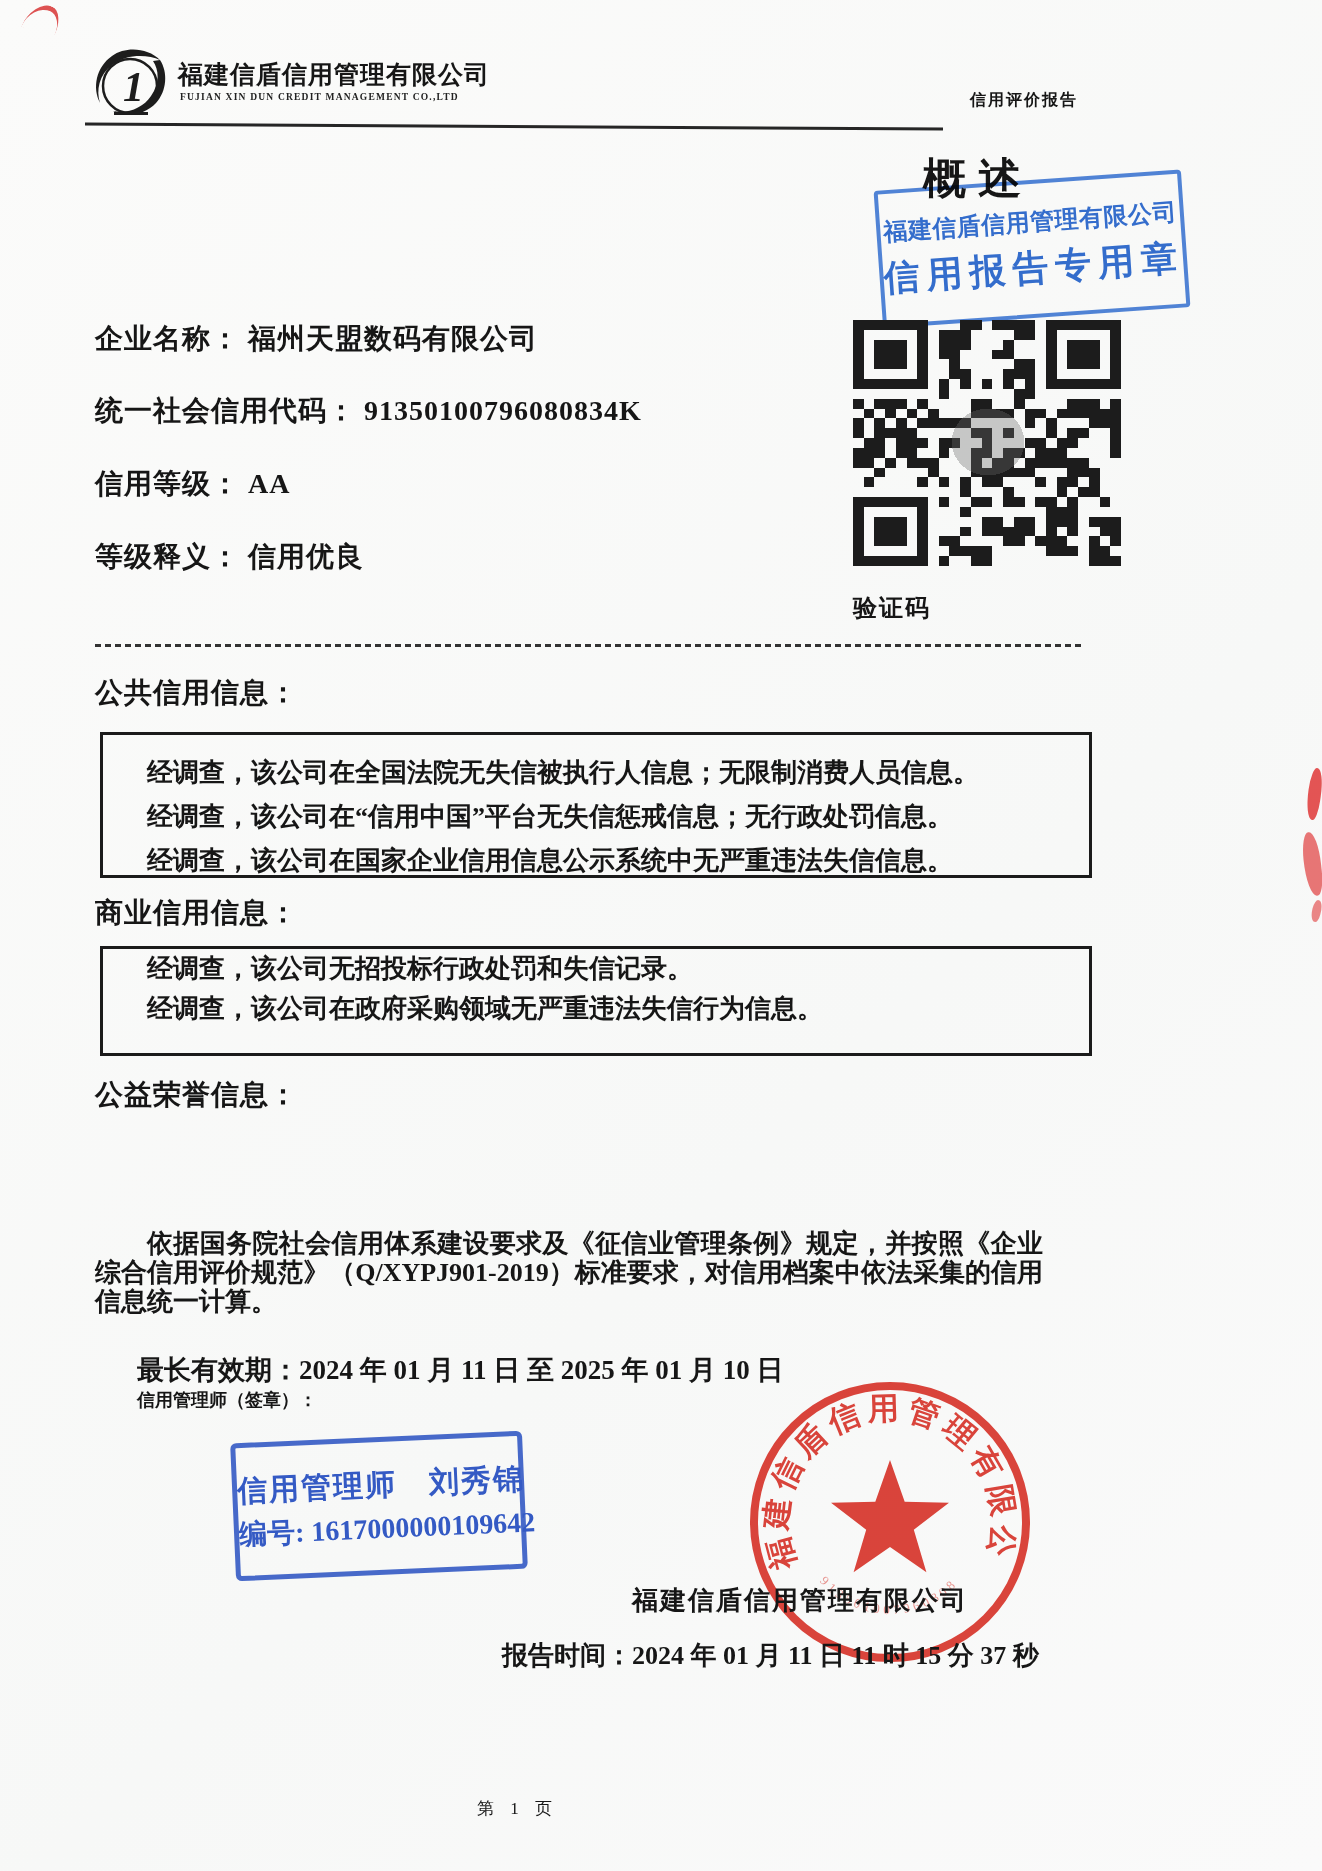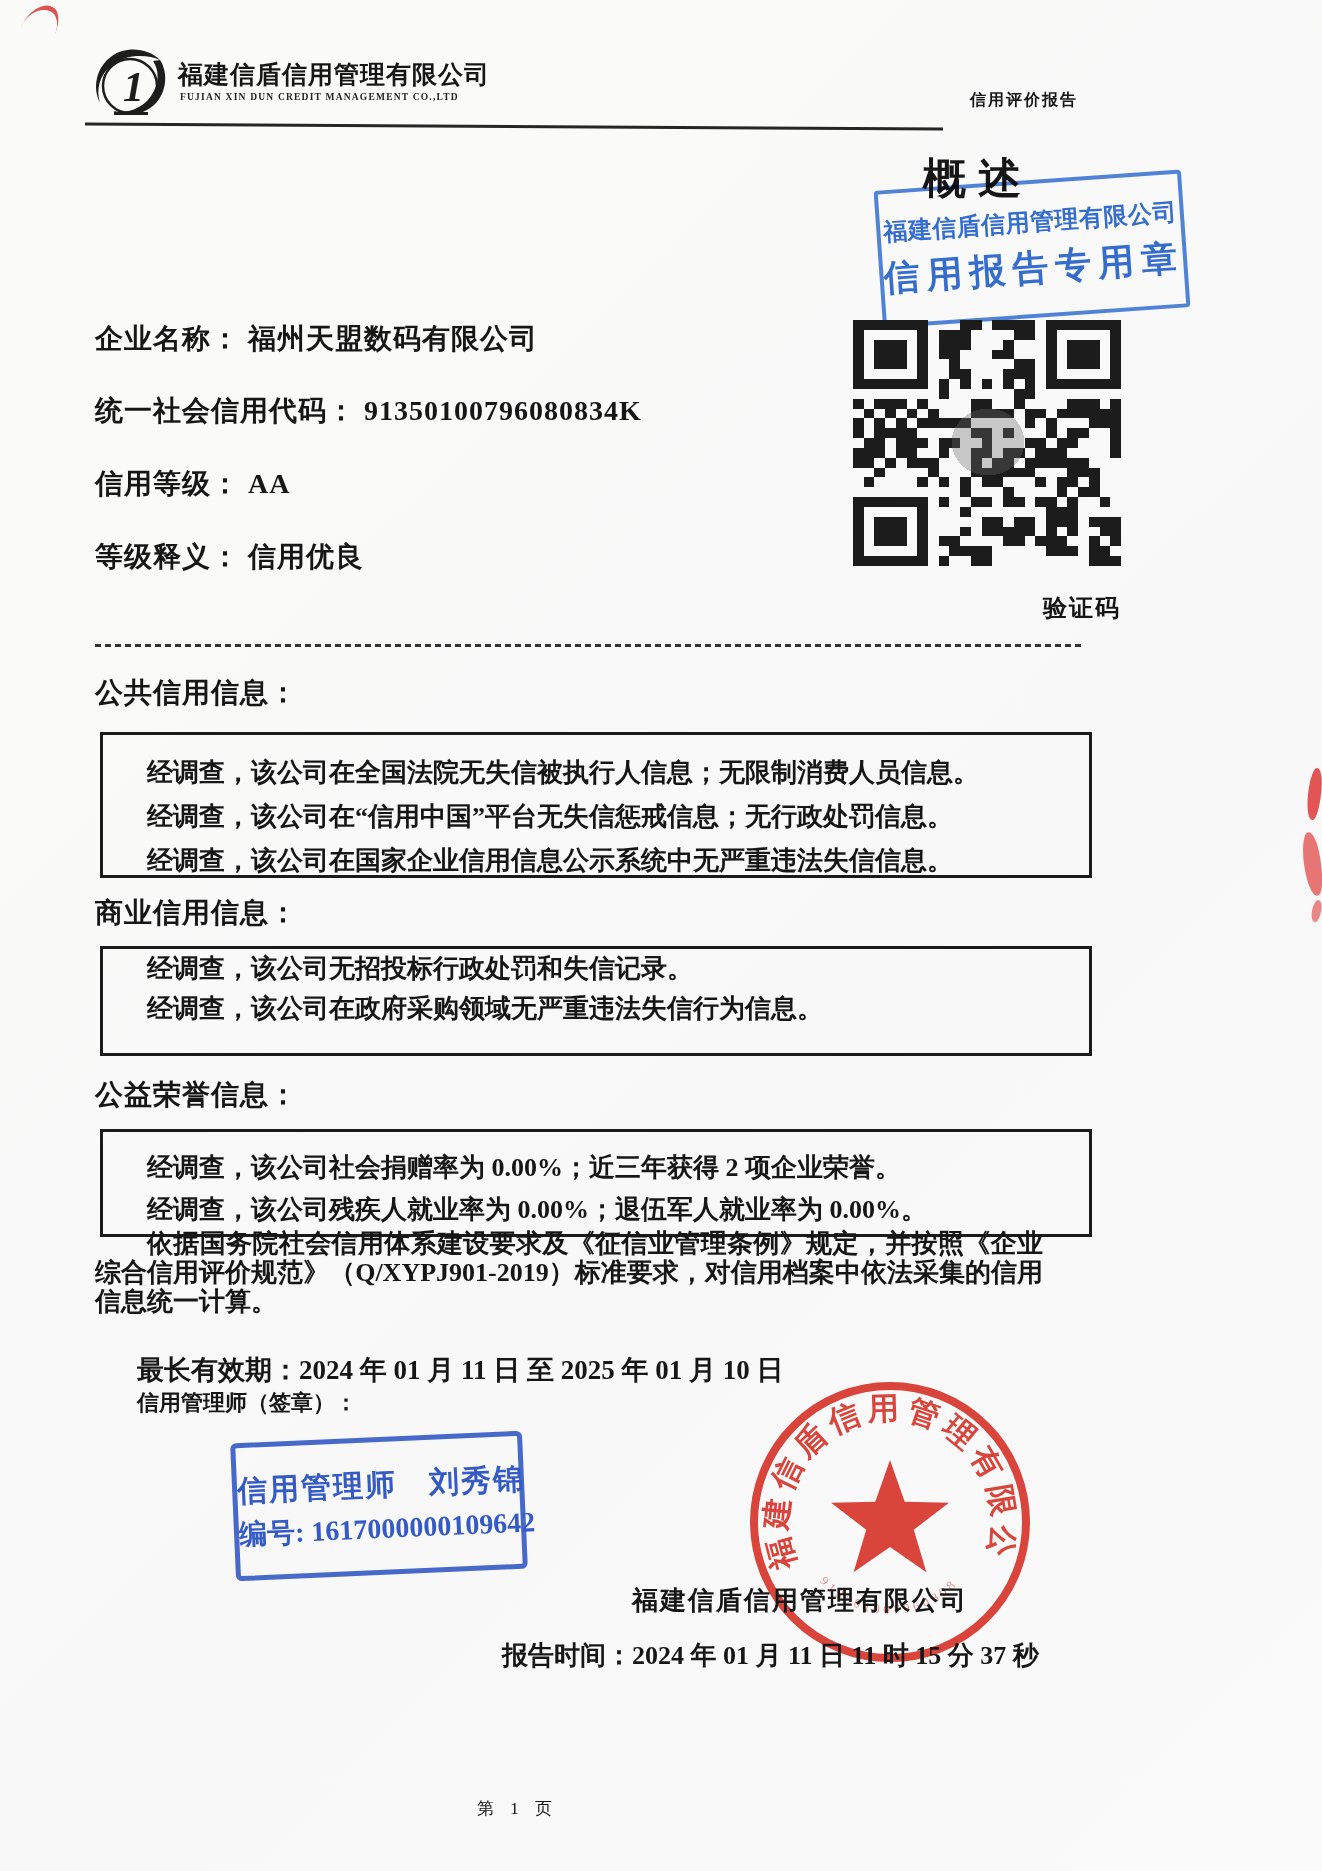--- a/index.html
+++ b/index.html
@@ -34,40 +34,40 @@
   }
   .hdr-stamp .l1{font-size:24px;font-weight:700;letter-spacing:0.5px;white-space:nowrap;}
   .hdr-stamp .l2{font-size:36px;font-weight:700;letter-spacing:7px;white-space:nowrap;}
 
   
   .field{left:95px;font-size:28px;font-weight:700;letter-spacing:1px;white-space:nowrap;}
   .f0{top:320px;} .f1{top:392px;} .f2{top:465px;} .f3{top:538px;}
   .field .val{margin-left:8px;}
 
   
-  .qr-block{left:853px;top:320px;width:268px;text-align:right;}
+  .qr-block{left:853px;top:320px;width:268px;text-align:left;}
   .qr-caption{margin-top:22px;font-size:24px;font-weight:700;letter-spacing:2px;}
 
   .dashed-sep{left:95px;top:644px;width:988px;height:3px;
     background:repeating-linear-gradient(90deg,#333 0 6px,transparent 6px 10px);}
 
   .sec-head{left:95px;font-size:28px;font-weight:700;letter-spacing:1px;}
   .sh0{top:674px;} .sh1{top:894px;} .sh2{top:1076px;}
 
   .info-box{left:100px;width:992px;border:3px solid #1b1b1b;box-sizing:border-box;
     font-size:26px;font-weight:700;padding-left:44px;padding-right:16px;}
   .box0{top:732px;height:146px;padding-top:16px;line-height:44px;}
   .box1{top:946px;height:110px;line-height:40px;}
   .box2{top:1129px;height:108px;padding-top:15px;line-height:42px;}
   .info-box div{white-space:nowrap;}
 
   .statement{left:95px;top:1229px;width:948px;font-size:26px;font-weight:700;
     line-height:29px;text-indent:2em;text-align:justify;}
   .validity{left:137px;top:1352px;font-size:27px;font-weight:700;white-space:nowrap;}
-  .manager-label{left:137px;top:1388px;font-size:22px;font-weight:700;}
+  .manager-label{left:137px;top:1388px;font-size:18px;font-weight:700;}
 
   
   .mgr-stamp{
     left:233px;top:1437px;width:292px;height:138px;
     border:5px solid rgba(42,83,200,.9);border-radius:6px;
     transform:rotate(-2.5deg);
     color:#2a53c8;text-align:center;
     mix-blend-mode:multiply;opacity:.95;
     display:flex;flex-direction:column;justify-content:center;gap:4px;box-sizing:border-box;
   }
@@ -460,24 +460,20 @@
     <div>经调查，该公司在国家企业信用信息公示系统中无严重违法失信信息。</div>
   </div>
 
   <div class="abs sec-head sh1">商业信用信息：</div>
   <div class="abs info-box box1">
     <div>经调查，该公司无招投标行政处罚和失信记录。</div>
     <div>经调查，该公司在政府采购领域无严重违法失信行为信息。</div>
   </div>
 
   <div class="abs sec-head sh2">公益荣誉信息：</div>
-  <div class="abs info-box box2">
-    <div>经调查，该公司社会捐赠率为 0.00%；近三年获得 2 项企业荣誉。</div>
-    <div>经调查，该公司残疾人就业率为 0.00%；退伍军人就业率为 0.00%。</div>
-  </div>
 
   <div class="abs statement">依据国务院社会信用体系建设要求及《征信业管理条例》规定，并按照《企业综合信用评价规范》（Q/XYPJ901-2019）标准要求，对信用档案中依法采集的信用信息统一计算。</div>
   <div class="abs validity">
     <span>最长有效期：</span><span>2024 年 01 月 11 日  至  2025 年 01 月 10 日</span>
   </div>
   <div class="abs manager-label">信用管理师（签章）：</div>
 
   <div class="abs mgr-stamp">
     <div class="l1">信用管理师　刘秀锦</div>
     <div class="l2">编号: 1617000000109642</div>

